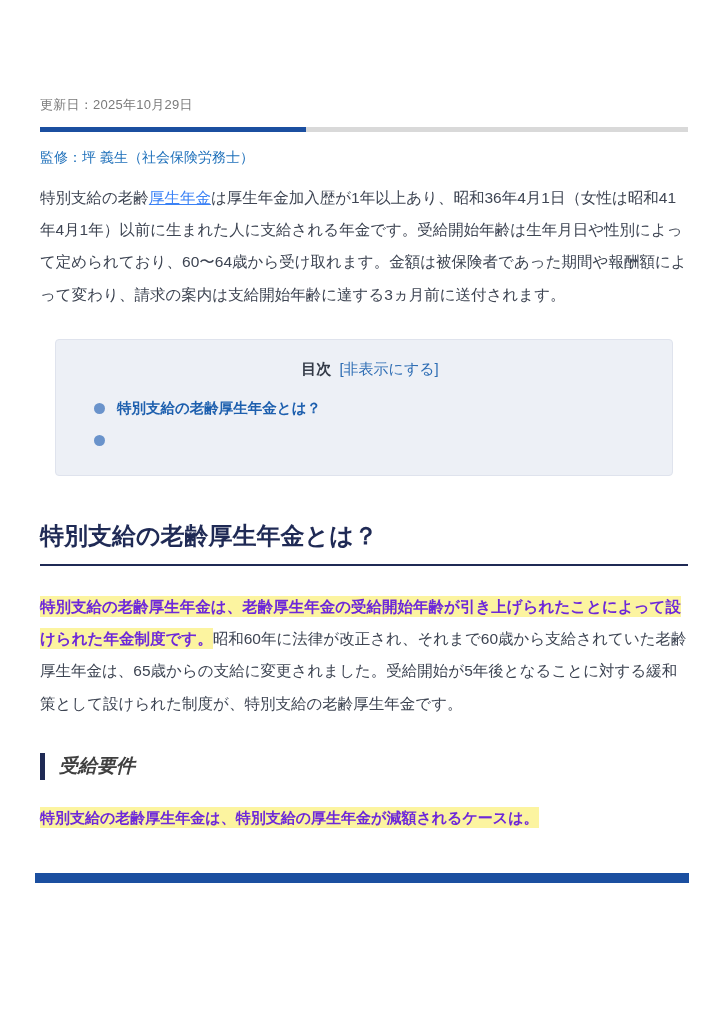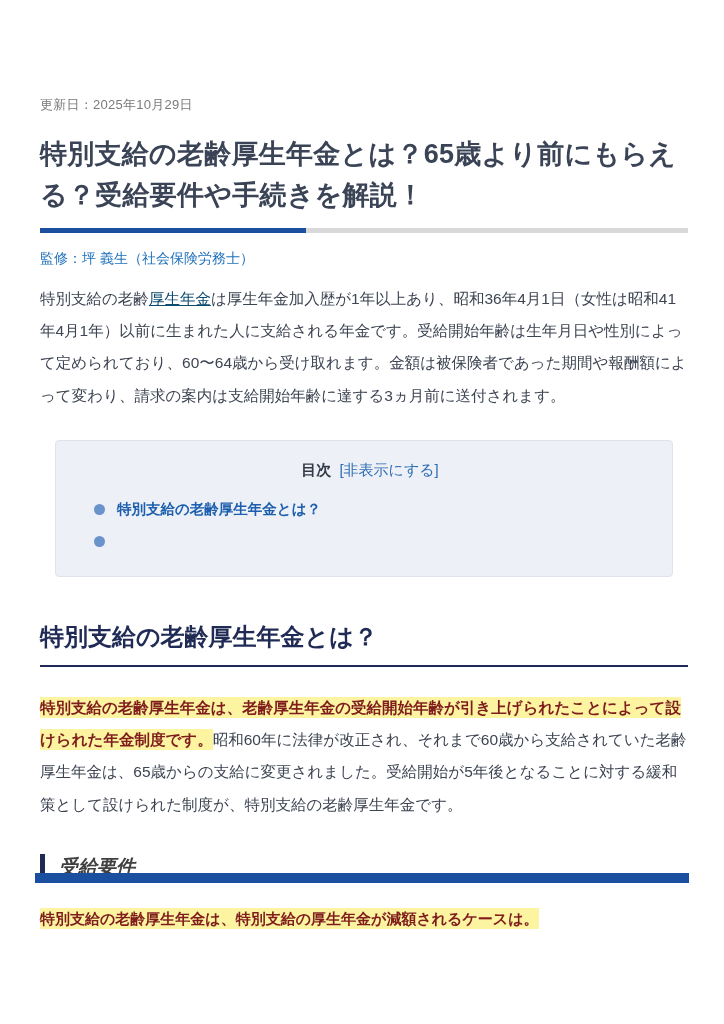--- a/index.html
+++ b/index.html
@@ -12,58 +12,57 @@
 
   h1.title { margin-top:20px; font-size:27px; line-height:1.5; font-weight:600;
              color:#3a4456; letter-spacing:0.01em; }
 
   .title-divider { margin-top:13px; height:5px; background:#d9d9d9; width:100%; }
   .title-divider .fill { height:100%; width:41%; background:#1b4fa0; }
 
   .supervisor { margin-top:17px; font-size:14px; color:#1d6fba; cursor:pointer; }
 
   .intro { margin-top:15px; font-size:15.5px; line-height:2.08; color:#3d4452; }
-  a.inline-link { color:#0c4a6e; text-decoration:underline; cursor:pointer; }
+  a.inline-link { color:#3b82f6; text-decoration:underline; cursor:pointer; }
 
   .toc { margin:28px 15px 0 15px; background:#edf0f6; border:1px solid #dfe3ed;
          border-radius:4px; padding:20px 26px 20px 38px; }
   .toc-header { text-align:center; font-size:15px; }
   .toc-title { font-weight:700; color:#333a47; }
   .toc-toggle { color:#2e6db4; font-weight:400; cursor:pointer; margin-left:4px; }
   .toc-list { list-style:none; margin-top:12px; }
   .toc-item { display:flex; align-items:center; padding:8.5px 0; cursor:pointer; }
   .toc-bullet { flex:0 0 auto; width:11px; height:11px; border-radius:50%;
                 background:#6a93cb; margin-right:12px; }
   .toc-label { font-size:14.5px; font-weight:700; color:#1d5fae; }
 
   h2.section-heading { margin-top:44px; font-size:24px; font-weight:700;
                        color:#1f2a55; padding-bottom:12px;
                        border-bottom:2px solid #1f2a55; }
 
   .sec-para { margin-top:25px; font-size:15.5px; line-height:2.08; color:#3d4452; }
-  .hl { background:#fcf4a0; font-weight:700; color:#7f1d1d; padding:2px 0; }
+  .hl { background:#fcf4a0; font-weight:700; color:#6d28d9; padding:2px 0; }
 
   .subheading-row { margin-top:33px; display:flex; align-items:center; }
   .subheading-bar { width:5px; height:27px; background:#1f2a55; margin-right:14px; }
   h3.subheading { font-size:19px; font-weight:700; color:#404040;font-style:italic; }
 
   .req-line { margin-top:24px; font-size:15px; line-height:1.9; }
 
   .footer-accent { position:absolute; left:35px; right:35px; bottom:5px;
                    height:10px; background:#1b4fa0; }
 </style>
 </head>
 <body>
 
 <div class="page">
   <div class="content">
 
     <div class="date">更新日：2025年10月29日</div>
 
-    <h1 class="title">特別支給の老齢厚生年金とは？65歳より前にもらえる？受給要件や手続きを解説！</h1>
 
     <div class="title-divider">
       <div class="fill"></div>
     </div>
 
     <div class="supervisor">監修：坪 義生（社会保険労務士）</div>
 
     <p class="intro"><span>特別支給の老齢</span><a class="inline-link">厚生年金</a><span>は厚生年金加入歴が1年以上あり、昭和36年4月1日（女性は昭和41年4月1年）以前に生まれた人に支給される年金です。受給開始年齢は生年月日や性別によって定められており、60〜64歳から受け取れます。金額は被保険者であった期間や報酬額によって変わり、請求の案内は支給開始年齢に達する3ヵ月前に送付されます。</span></p>
 
     <div class="toc">

